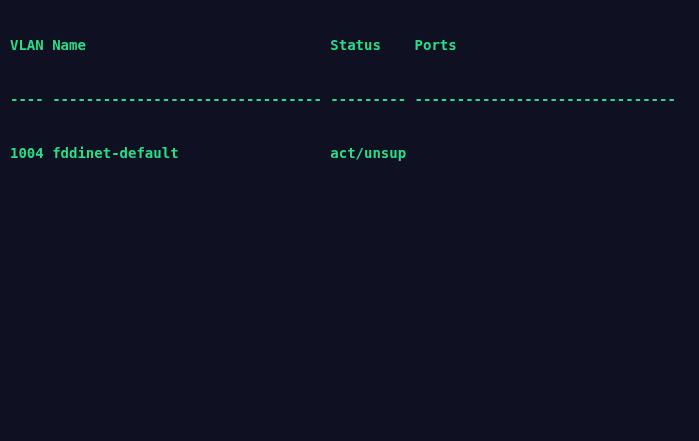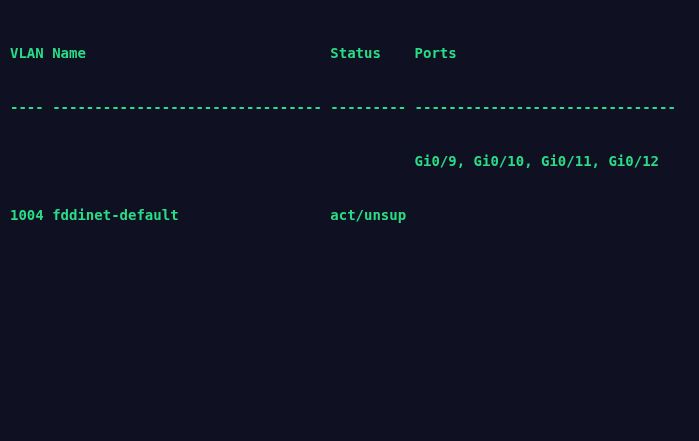--- a/index.html
+++ b/index.html
@@ -11,36 +11,35 @@
     position: relative;
     width: 699px;
     height: 441px;
     box-sizing: border-box;
     background: #0f1122;
     color: #29dc85;
     font-family: "DejaVu Sans Mono", "Liberation Mono", monospace;
     font-size: 14px;
     font-weight: bold;
     line-height: 18px;
-    padding: 8px 0 0 10px;
+    padding: 0 0 0 10px;
     white-space: pre;
     overflow: hidden;
   }
   .line {
     min-height: 18px;
     height: 18px;
   }
 </style>
 </head>
 <body>
 
 <div class="terminal">
   <div class="line">VLAN Name                             Status    Ports</div>
   <div class="line">---- -------------------------------- --------- -------------------------------</div>
-  <div class="line">                                                Gi0/9, Gi0/10, Gi0/11, Gi0/12</div>
   <div class="line">1004 fddinet-default                  act/unsup</div>
   
   
   
   
   
   
   
   
   

